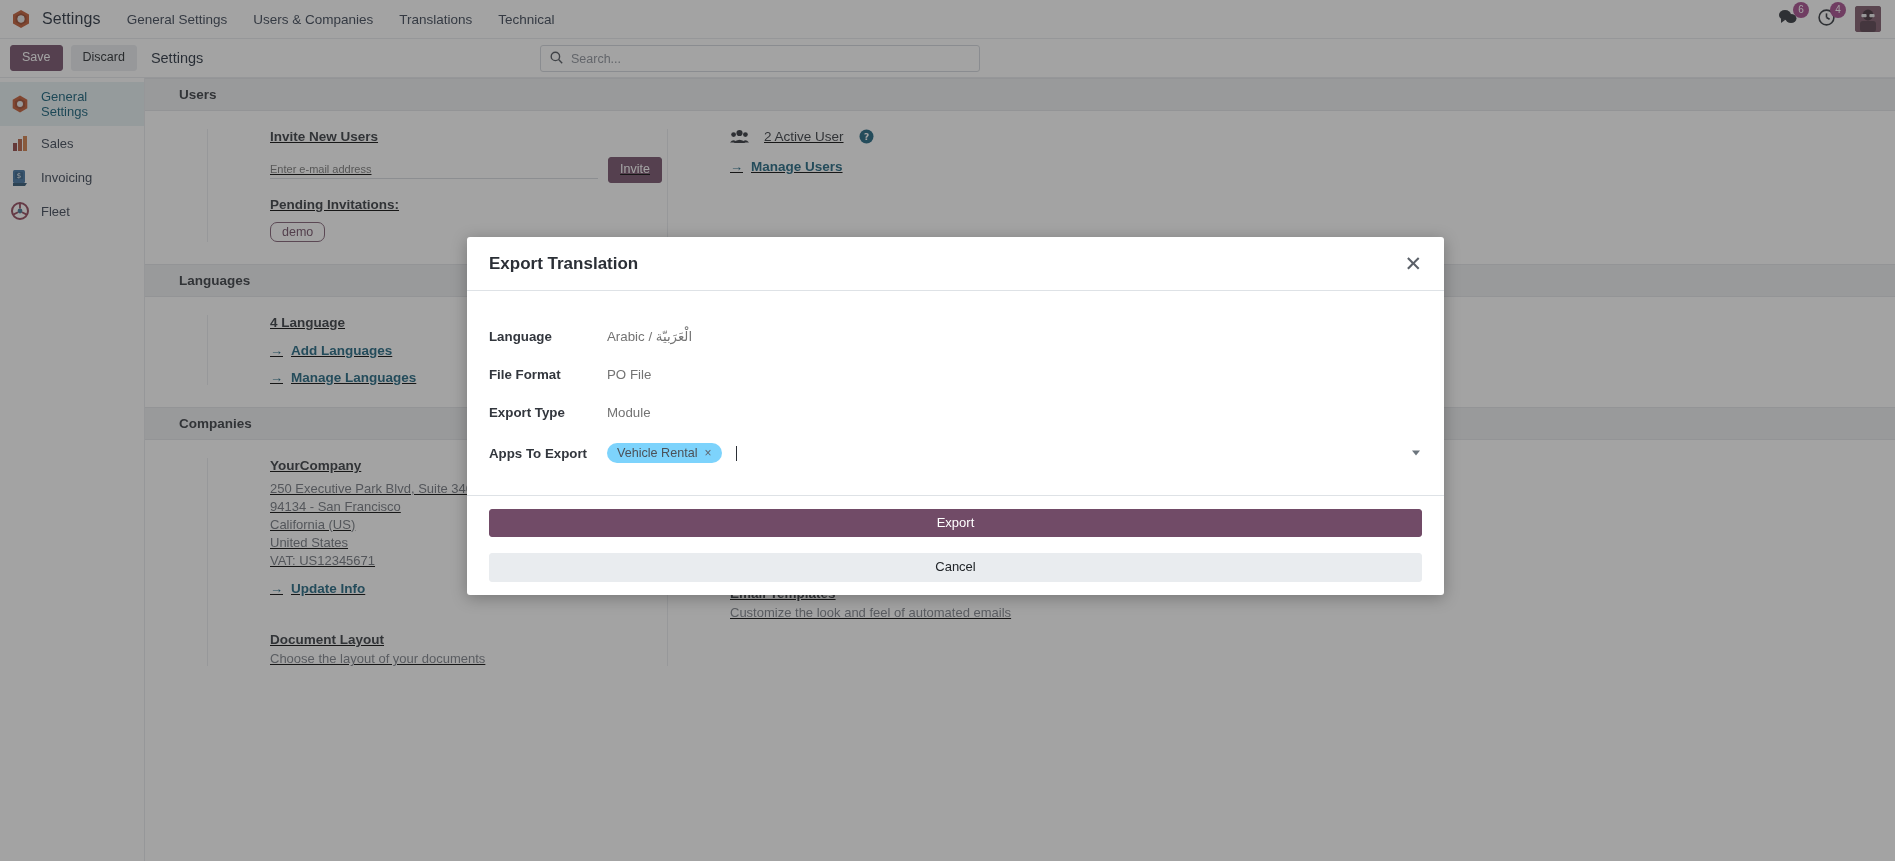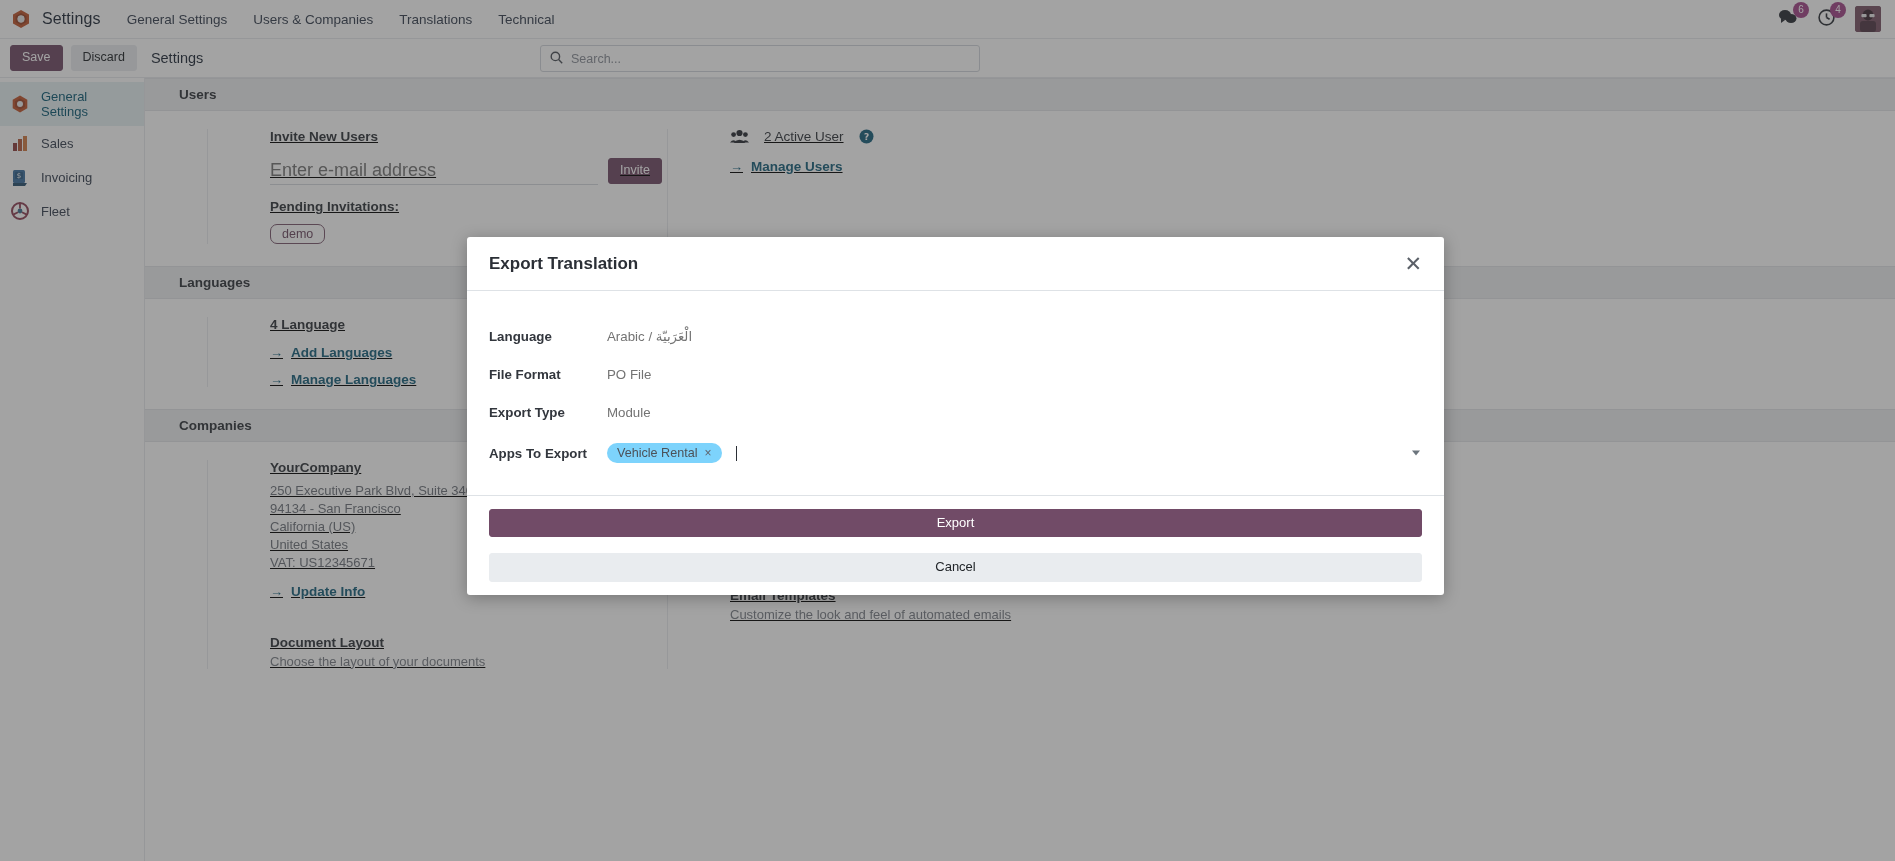--- a/index.html
+++ b/index.html
@@ -101,21 +101,21 @@
   }
   .arrow { font-size: 13px; }
   .pill {
     display: inline-block; border: 1px solid #7c5a70; color: #6d4a62;
     border-radius: 7px; padding: 2px 11px; font-size: 12.5px;
   }
   .addr { font-size: 13px; color: #6f747c; line-height: 1.38; }
   .invite-row { display:flex; align-items:center; gap: 10px; margin-bottom: 14px;}
   .invite-input {
     flex:1; border:none; border-bottom:1px solid #d6d9de;
-    font-size:18px; color:#8a8f98; padding: 3px 0; outline:none;
+    font-size:11px; color:#8a8f98; padding: 3px 0; outline:none;
     font-family: "Liberation Sans", sans-serif; background: transparent;
   }
   
   #overlay {
     position: absolute; inset: 0;
     background: rgba(51,51,51,.45);
     z-index: 50;
   }
   #modal {
     position: absolute; left: 467px; top: 237px;

